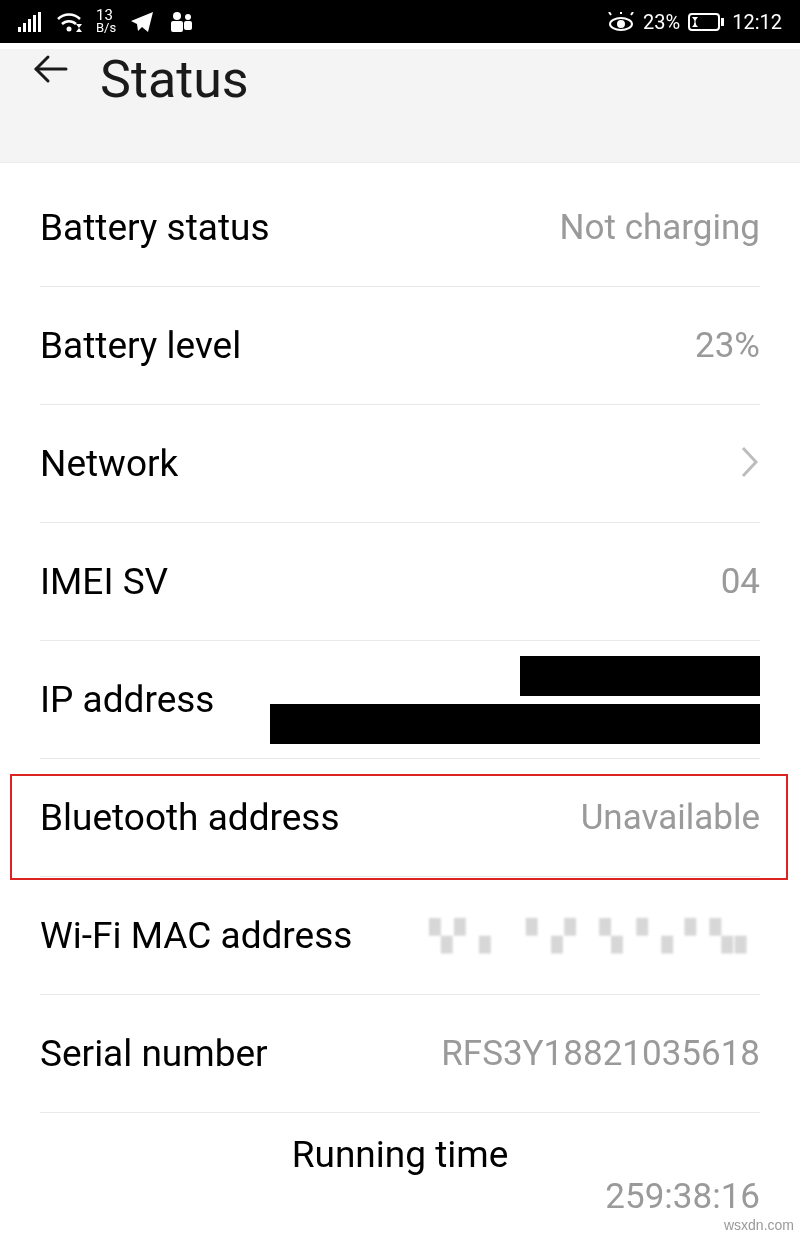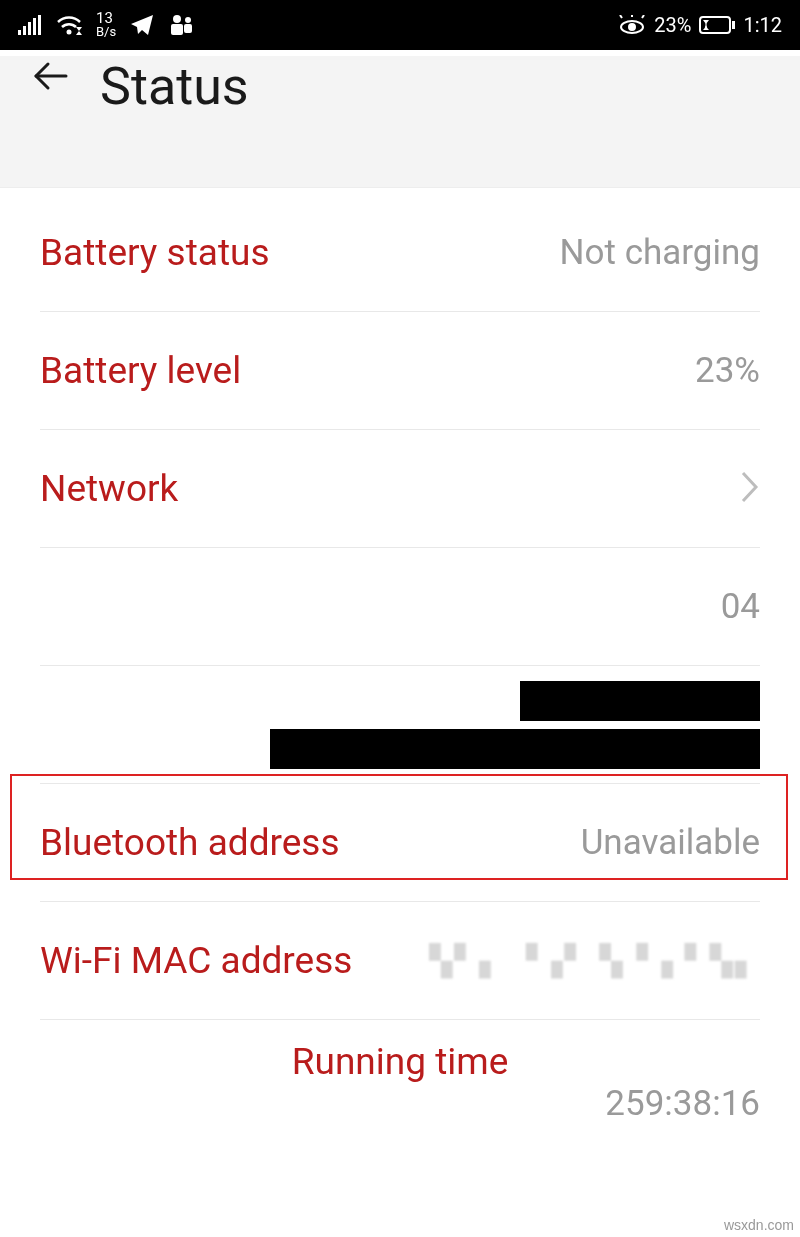--- a/index.html
+++ b/index.html
@@ -13,21 +13,21 @@
   .speed { display:flex; flex-direction:column; line-height:0.9; font-size:15px; align-items:flex-start;}
   .speed .unit{font-size:13px;}
 
   .app-bar { background: #f4f4f4; height: 132px; display: flex; align-items: flex-start; padding: 0 30px; gap: 30px; border-bottom: 1px solid #ededed;}
   .back { width: 40px; height: 40px; display:flex; align-items:center; justify-content:center; cursor:pointer;}
   .app-title { font-size: 52px; font-weight: 400; color: #1a1a1a; }
 
   .list { flex: 1; background: #fff; padding: 0 40px; }
   .row { display: flex; align-items: center; min-height: 118px; border-bottom: 1px solid #e8e8e8; padding: 20px 0;}
   .row.no-border { border-bottom: none; flex-direction: column; }
-  .label { font-size: 37px; color: #b91c1c; font-weight: 400; flex-shrink: 0; }
+  .label { font-size: 37px; color: #000000; font-weight: 400; flex-shrink: 0; }
   .value { margin-left: auto; font-size: 35px; color: #9a9a9a; font-weight: 400; }
   .chevron { margin-left: auto; color: #bdbdbd; }
   .redacted { display:flex; flex-direction:column; align-items:flex-end; gap:8px; margin-left:auto;}
   .redacted .bar1 { width: 240px; height: 40px; background:#000; }
   .redacted .bar2 { width: 490px; height: 40px; background:#000; }
   .obscured { filter: blur(1px); letter-spacing: 2px; color:#b0b0b0; font-size:30px; display:flex; gap:10px;}
   .obscured span{opacity:.5;}
 
   .highlight-box { position:absolute; border:2px solid #d22; pointer-events:none; }
 
@@ -95,21 +95,21 @@
           </svg>
       </span>
       <span>23%</span>
       <span class="batt-icon">
         <svg width="36" height="18" viewBox="0 0 36 18">
             <rect x="1" y="1" width="30" height="16" rx="3" fill="none" stroke="#fff" stroke-width="2"></rect>
             <rect x="33" y="5" width="3" height="8" fill="#fff"></rect>
             <path d="M4 4 Q9 9 4 14 L10 14 Q5 9 10 4 Z" fill="#fff"></path>
           </svg>
       </span>
-      <span>1:12</span>
+      <span>12:12</span>
     </div>
   </div>
 
   <div class="app-bar">
     <div class="back">
       <svg width="40" height="40" viewBox="0 0 40 40">
           <g stroke="#1a1a1a" stroke-width="3" fill="none" stroke-linecap="round" stroke-linejoin="round">
             <line x1="6" y1="20" x2="36" y2="20"></line>
             <polyline points="18,8 6,20 18,32"></polyline>
           </g>
@@ -133,24 +133,26 @@
     <div class="row">
       <div class="label">Network</div>
       <div class="chevron">
         <svg width="20" height="34" viewBox="0 0 20 34">
             <polyline points="3,3 16,17 3,31" fill="none" stroke="#bdbdbd" stroke-width="3"></polyline>
           </svg>
       </div>
     </div>
 
     <div class="row">
+      <div class="label">IMEI SV</div>
       <div class="value">04</div>
     </div>
 
     <div class="row" style="padding:14px 0;">
+      <div class="label">IP address</div>
       <div class="redacted">
         <div class="bar1"></div>
         <div class="bar2"></div>
       </div>
     </div>
 
     <div class="row">
       <div class="label">Bluetooth address</div>
       <div class="value">Unavailable</div>
     </div>
@@ -158,20 +160,24 @@
     <div class="row">
       <div class="label">Wi-Fi MAC address</div>
       <div class="value obscured">
           <span>▚▘▖</span>
           <span>▝▗▘</span>
           <span>▚▝▗</span>
           <span>▘▚▖</span>
         </div>
     </div>
 
+    <div class="row">
+      <div class="label">Serial number</div>
+      <div class="value">RFS3Y18821035618</div>
+    </div>
 
     <div class="row no-border">
       <div class="label">Running time</div>
       <div class="value">259:38:16</div>
     </div>
 
   </div>
 
   <div class="highlight-box" style="left:10px; top:774px; width:778px; height:106px;"></div>
 

